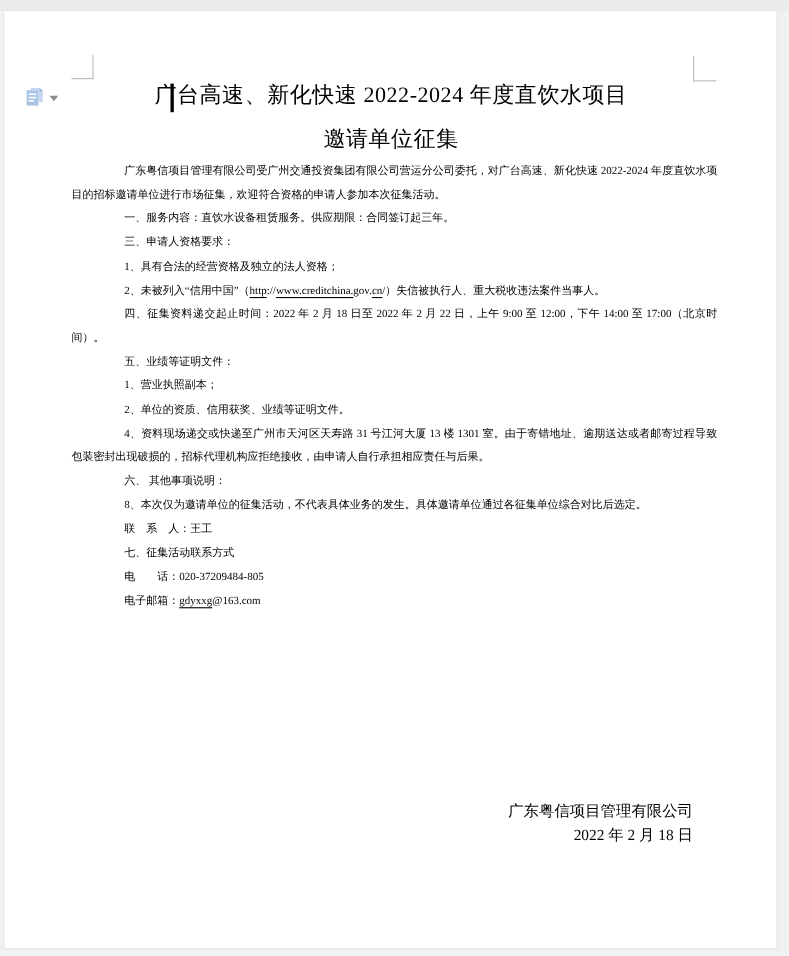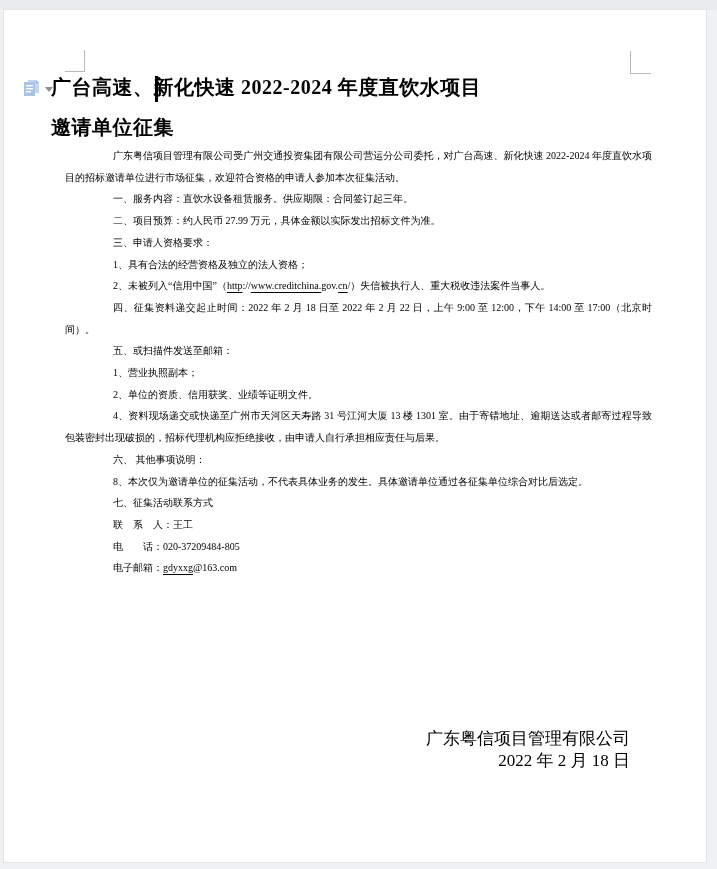--- a/index.html
+++ b/index.html
@@ -24,41 +24,41 @@
   .paste-btn{position:absolute;left:18px;top:68px;width:34px;height:22px;cursor:pointer;}
   .paste-ic{position:absolute;left:2px;top:2px;}
   .paste-arrow{
     position:absolute;left:23px;top:9px;width:0;height:0;
     border-left:4px solid transparent;border-right:4px solid transparent;
     border-top:5px solid #8a8f96;
   }
   
   .cursor{position:absolute;left:151px;top:66px;width:3px;height:26px;background:#000;}
   .doc-title{
-    position:absolute;left:47px;width:587px;
-    font-size:20px;line-height:30px;font-weight:bold;letter-spacing:0.5px;
+    position:absolute;left:58px;width:587px;text-align:center;
+    font-size:20px;line-height:30px;font-weight:normal;letter-spacing:0.5px;
   }
   .doc-title.l1{top:62px;}
   .doc-title.l2{top:102px;}
   .body-text{
     position:absolute;left:61px;top:135px;width:587px;
     font-size:10px;line-height:21.7px;text-align:justify;
   }
   .body-text p{margin:0;text-indent:48px;}
   .sq{
     text-decoration-line:underline;
     text-decoration-style:wavy;
     text-decoration-color:#e00000;
     text-decoration-thickness:1px;
     text-underline-offset:3px;
     text-decoration:underline;
   }
   .signoff{
     position:absolute;left:61px;top:718px;width:565px;
-    font-size:17px;line-height:21.7px;text-align:right;
+    font-size:14px;line-height:21.7px;text-align:right;
   }
   .signoff div{margin:0;}
 </style>
 </head>
 <body>
 
 <div class="top-band"></div>
 
 <div class="page">
 
@@ -80,33 +80,32 @@
   </div>
 
   <div class="cursor"></div>
 
   <div class="doc-title l1">广台高速、新化快速 2022-2024 年度直饮水项目</div>
   <div class="doc-title l2">邀请单位征集</div>
 
   <div class="body-text">
     <p><span>广东粤信项目管理有限公司受广州交通投资集团有限公司营运分公司委托，对广台高速、新化快速 2022-2024 年度直饮水项目的招标邀请单位进行市场征集，欢迎符合资格的申请人参加本次征集活动。</span></p>
     <p><span>一、服务内容：直饮水设备租赁服务。供应期限：合同签订起三年。</span></p>
-    <p><span>二、项目预算：约人民币 27.99 万元，具体金额以实际发出招标文件为准。</span></p>
     <p><span>三、申请人资格要求：</span></p>
     <p><span>1、具有合法的经营资格及独立的法人资格；</span></p>
     <p><span>2、未被列入“信用中国”（</span><span class="sq">http</span><span>://</span><span class="sq">www.</span><span class="sq">creditchina.</span><span>gov.</span><span class="sq">cn</span><span>/）失信被执行人、重大税收违法案件当事人。</span></p>
     <p><span>四、征集资料递交起止时间：2022 年 2 月 18 日至 2022 年 2 月 22 日，上午 9:00 至 12:00，下午 14:00 至 17:00（北京时间）。</span></p>
-    <p><span>五、或扫描件发送至邮箱：</span></p>
+    <p><span>五、业绩等证明文件：</span></p>
     <p><span>1、营业执照副本；</span></p>
     <p><span>2、单位的资质、信用获奖、业绩等证明文件。</span></p>
     <p><span>4、资料现场递交或快递至广州市天河区天寿路 31 号江河大厦 13 楼 1301 室。由于寄错地址、逾期送达或者邮寄过程导致包装密封出现破损的，招标代理机构应拒绝接收，由申请人自行承担相应责任与后果。</span></p>
     <p><span>六、 其他事项说明：</span></p>
     <p><span>8、本次仅为邀请单位的征集活动，不代表具体业务的发生。具体邀请单位通过各征集单位综合对比后选定。</span></p>
+    <p><span>联　系　人：王工</span></p>
     <p><span>七、征集活动联系方式</span></p>
-    <p><span>联　系　人：王工</span></p>
     <p><span>电　　话：020-37209484-805</span></p>
     <p><span>电子邮箱：</span><span class="sq">gdyxxg</span><span>@163.com</span></p>
   </div>
 
   <div class="signoff">
     <div>广东粤信项目管理有限公司</div>
     <div>2022 年 2 月 18 日</div>
   </div>
 
 </div>

